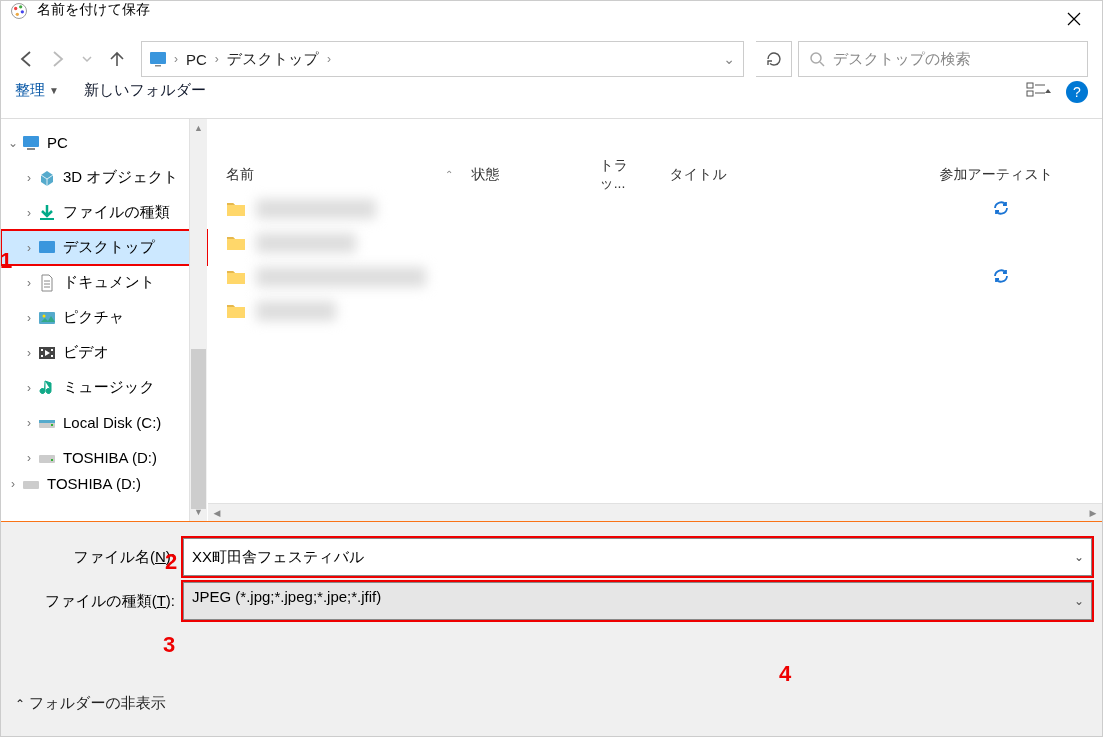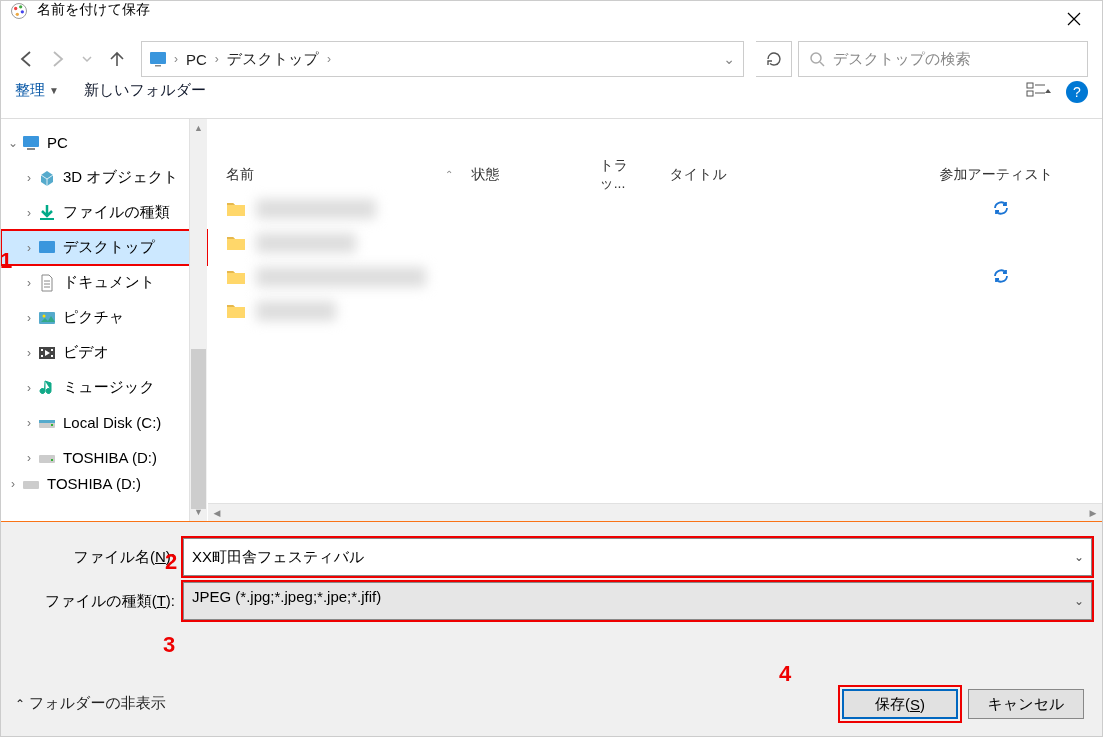--- a/index.html
+++ b/index.html
@@ -360,26 +360,18 @@
       <div class="form-input combo" style="line-height:28px;"><span>JPEG (*.jpg;*.jpeg;*.jpe;*.jfif)</span></div>
       <span class="chev-down">⌄</span>
     </div>
   </div>
 
   <div class="hide-folders">
     <span class="chev-up">⌃</span>
     <span>フォルダーの非表示</span>
   </div>
 
-  <div class="button-row">
-    <div class="win-button primary red-outline2">
-        <span>保存(</span>
-        <span class="ul">S</span>
-        <span>)</span>
-      </div>
-    <div class="win-button">キャンセル</div>
-  </div>
 </div>
 
 <div class="anno" style="top:247px; left:-1px;">1</div>
 <div class="anno" style="top:548px; left:164px;">2</div>
 <div class="anno" style="top:631px; left:162px;">3</div>
 <div class="anno" style="top:660px; left:778px;">4</div>
 
 </body></html>

